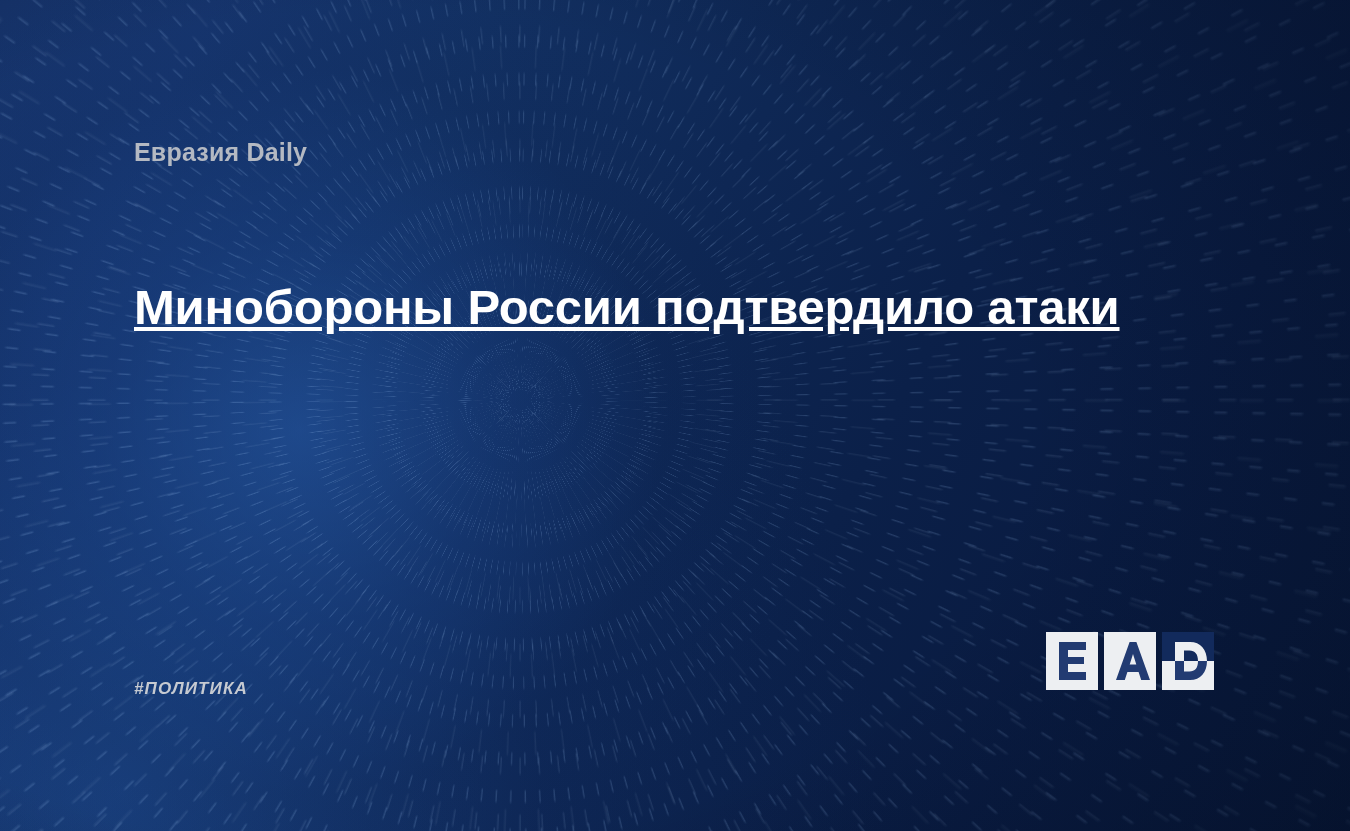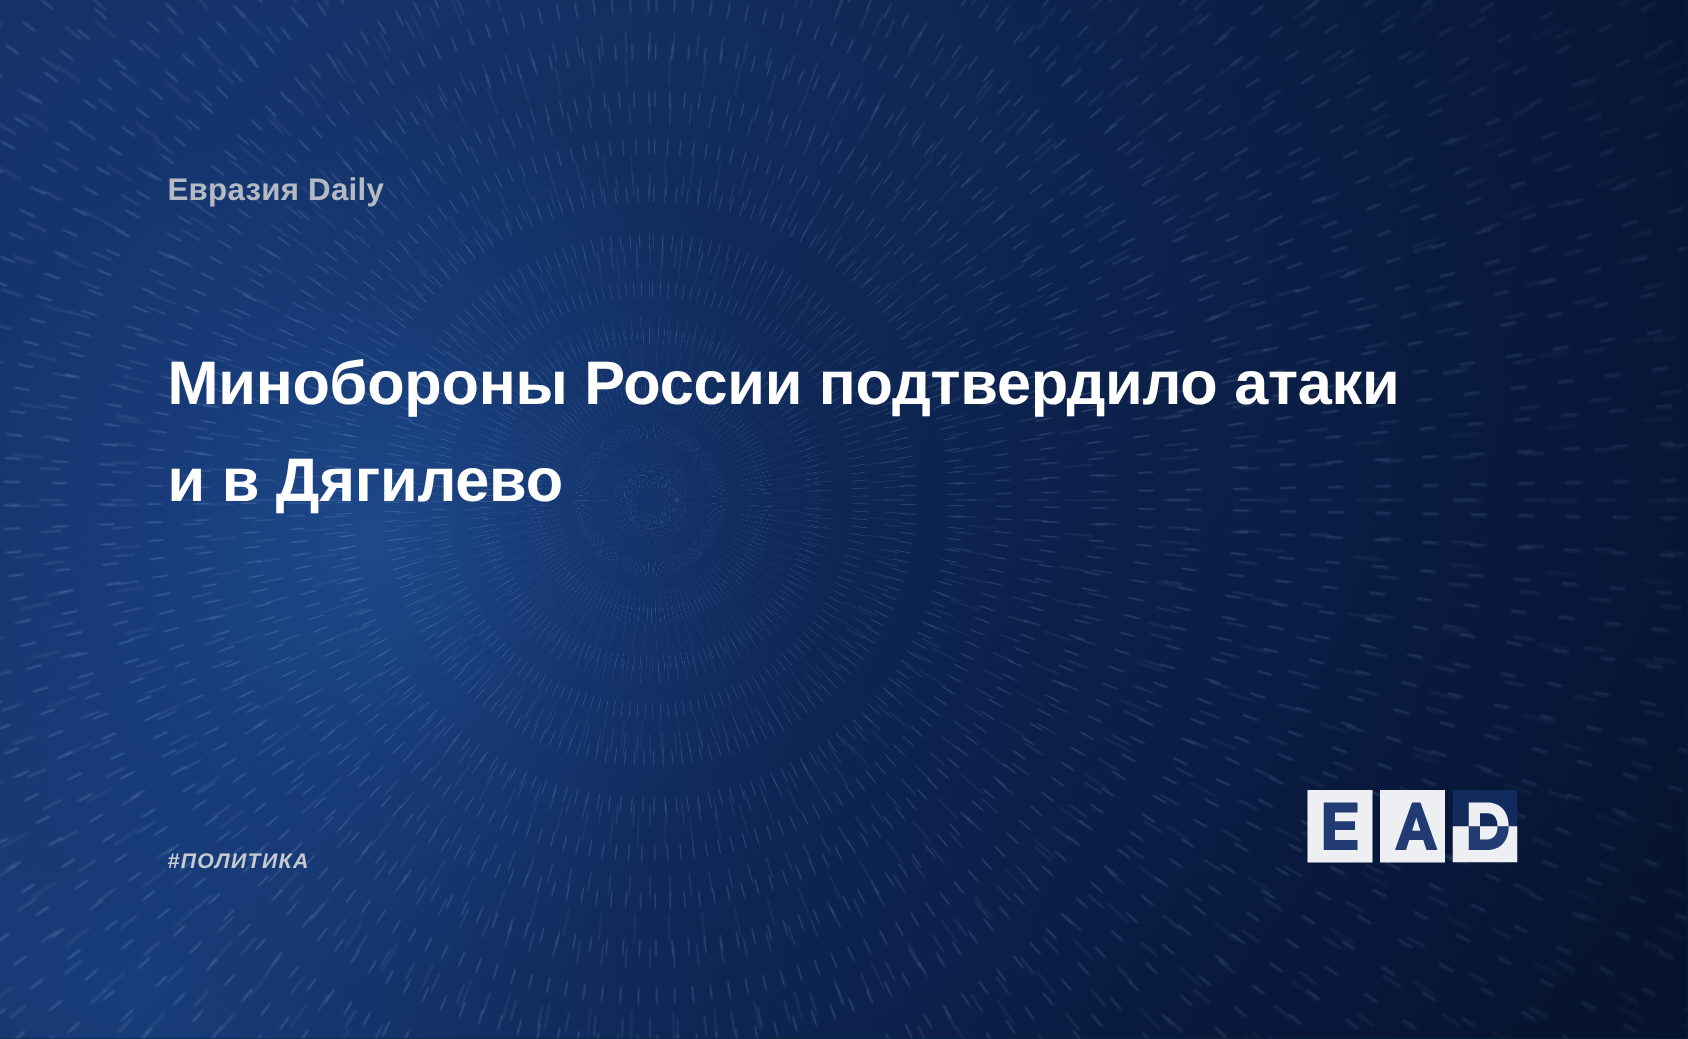--- a/index.html
+++ b/index.html
@@ -174,20 +174,21 @@
     position: absolute;
     left: 134px;
     top: 268px;
     width: 1120px;
     margin: 0;
     font-size: 49px;
     font-weight: 700;
     line-height: 78px;
     letter-spacing: -0.2px;
     color: #ffffff;
+    text-decoration: underline;
   }
   .headline .hl-line { display: block; white-space: nowrap; }
 
   .tag {
     position: absolute;
     left: 134px;
     top: 679px;
     font-size: 17px;
     font-weight: 700;
     letter-spacing: 1.1px;
@@ -244,21 +245,20 @@
   </div>
 
   <div class="bg-vignette"></div>
 
   <div class="content">
 
     <div class="site-logo">Евразия Daily</div>
 
     <h1 class="headline">
       <span class="hl-line">Минобороны России подтвердило атаки</span>
-      <span class="hl-line">и в Дягилево</span>
     </h1>
 
     <div class="tag">#ПОЛИТИКА</div>
 
     <div class="ead-logo">
 
       <div class="ead-tile">
         <svg width="52" height="58" viewBox="0 0 52 58" aria-hidden="true">
           <path d="M13 10 H40 V18 H22 V25 H38 V32 H22 V40 H40 V48 H13 Z" fill="#223b72"></path>
         </svg>

